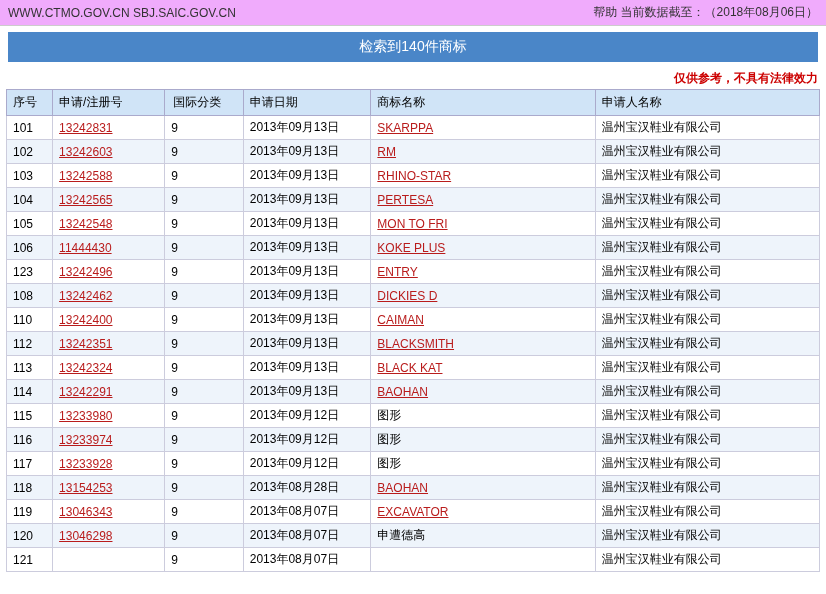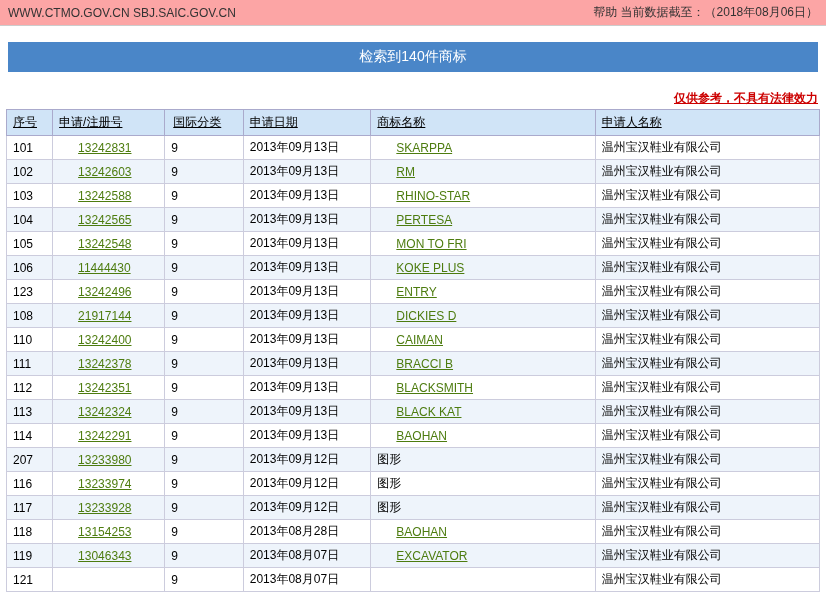--- a/index.html
+++ b/index.html
@@ -3,80 +3,78 @@
   <meta charset="utf-8">
   <style>
     * { margin: 0; padding: 0; box-sizing: border-box; }
     body {
       font-family: SimSun, "宋体", Arial, sans-serif;
       font-size: 12px;
       background: #fff;
       width: 826px;
     }
     #top-bar {
-      background: #fca5a5;
+      background: #f0abfc;
       border-bottom: 1px solid #ccc;
       padding: 4px 8px;
       display: flex;
       justify-content: space-between;
       align-items: center;
       font-size: 12px;
       color: #333;
     }
     #result-bar {
       background: #4a86c8;
       color: #fff;
       text-align: center;
       padding: 6px;
       font-size: 14px;
-      margin: 16px 8px;
+      margin: 6px 8px;
     }
     #warning-bar {
       text-align: right;
       padding: 2px 8px 2px 8px;
       font-size: 12px;
     }
     #warning-bar span {
       color: #cc0000;
       font-weight: bold;
     }
     #main-table-wrap {
       padding: 0 6px;
     }
     table {
       width: 100%;
       border-collapse: collapse;
       font-size: 12px;
     }
     thead tr {
       background: #d0e4f7;
-      text-decoration: underline;
     }
     thead th {
       border: 1px solid #aac;
       padding: 4px 6px;
       text-align: left;
       font-weight: normal;
       white-space: nowrap;
     }
     tbody tr:nth-child(even) {
       background: #eef4fb;
     }
     tbody tr:nth-child(odd) {
       background: #fff;
     }
     tbody td {
       border: 1px solid #ccd;
       padding: 3px 6px;
       white-space: nowrap;
     }
     a {
-      color: #4d7c0f;
+      color: #b91c1c;
       text-decoration: underline;
-      margin-left: 19px;
     }
     .col-seq { width: 32px; }
     .col-app { width: 90px; }
     .col-cls { width: 60px; padding-left: 8px; }
     .col-date { width: 90px; }
     .col-name { width: 180px; }
     .col-applicant { width: 180px; margin-left: 12px; }
   </style>
 </head>
 <body>
@@ -84,21 +82,21 @@
 <div id="top-bar">
   <span>WWW.CTMO.GOV.CN  SBJ.SAIC.GOV.CN</span>
   <span>帮助    当前数据截至：（2018年08月06日）</span>
 </div>
 
 <div id="result-bar">
   <span>检索到140件商标</span>
 </div>
 
 <div id="warning-bar">
-  <span><span style="color: rgb(204, 0, 0); font-weight: bold; text-decoration: underline;">仅供参考，不具有法律效力</span></span>
+  <span><span style="color: rgb(204, 0, 0); font-weight: bold;">仅供参考，不具有法律效力</span></span>
 </div>
 
 <div id="main-table-wrap">
   <table>
     <thead>
       <tr>
         <th class="col-seq">序号</th>
         <th class="col-app">申请/注册号</th>
         <th class="col-cls">国际分类</th>
         <th class="col-date">申请日期</th>
@@ -158,43 +156,35 @@
         <tr>
           <td>123</td>
           <td><a href="#">13242496</a></td>
           <td>9</td>
           <td>2013年09月13日</td>
           <td><a href="#">ENTRY</a></td>
           <td>温州宝汉鞋业有限公司</td>
         </tr>
         <tr>
           <td>108</td>
-          <td><a href="#">21917144</a></td>
+          <td><a href="#">13242462</a></td>
           <td>9</td>
           <td>2013年09月13日</td>
           <td><a href="#">DICKIES D</a></td>
           <td>温州宝汉鞋业有限公司</td>
         </tr>
         <tr>
           <td>110</td>
           <td><a href="#">13242400</a></td>
           <td>9</td>
           <td>2013年09月13日</td>
           <td><a href="#">CAIMAN</a></td>
           <td>温州宝汉鞋业有限公司</td>
         </tr>
         <tr>
-          <td>111</td>
-          <td><a href="#">13242378</a></td>
-          <td>9</td>
-          <td>2013年09月13日</td>
-          <td><a href="#">BRACCI B</a></td>
-          <td>温州宝汉鞋业有限公司</td>
-        </tr>
-        <tr>
           <td>112</td>
           <td><a href="#">13242351</a></td>
           <td>9</td>
           <td>2013年09月13日</td>
           <td><a href="#">BLACKSMITH</a></td>
           <td>温州宝汉鞋业有限公司</td>
         </tr>
         <tr>
           <td>113</td>
           <td><a href="#">13242324</a></td>
@@ -205,21 +195,21 @@
         </tr>
         <tr>
           <td>114</td>
           <td><a href="#">13242291</a></td>
           <td>9</td>
           <td>2013年09月13日</td>
           <td><a href="#">BAOHAN</a></td>
           <td>温州宝汉鞋业有限公司</td>
         </tr>
         <tr>
-          <td>207</td>
+          <td>115</td>
           <td><a href="#">13233980</a></td>
           <td>9</td>
           <td>2013年09月12日</td>
           <td>图形</td>
           <td>温州宝汉鞋业有限公司</td>
         </tr>
         <tr>
           <td>116</td>
           <td><a href="#">13233974</a></td>
           <td>9</td>
@@ -245,20 +235,28 @@
         </tr>
         <tr>
           <td>119</td>
           <td><a href="#">13046343</a></td>
           <td>9</td>
           <td>2013年08月07日</td>
           <td><a href="#">EXCAVATOR</a></td>
           <td>温州宝汉鞋业有限公司</td>
         </tr>
         <tr>
+          <td>120</td>
+          <td><a href="#">13046298</a></td>
+          <td>9</td>
+          <td>2013年08月07日</td>
+          <td>申遭德高</td>
+          <td>温州宝汉鞋业有限公司</td>
+        </tr>
+        <tr>
           <td>121</td>
           <td></td>
           <td>9</td>
           <td>2013年08月07日</td>
           <td></td>
           <td>温州宝汉鞋业有限公司</td>
         </tr>
       </tbody>
   </table>
 </div>

